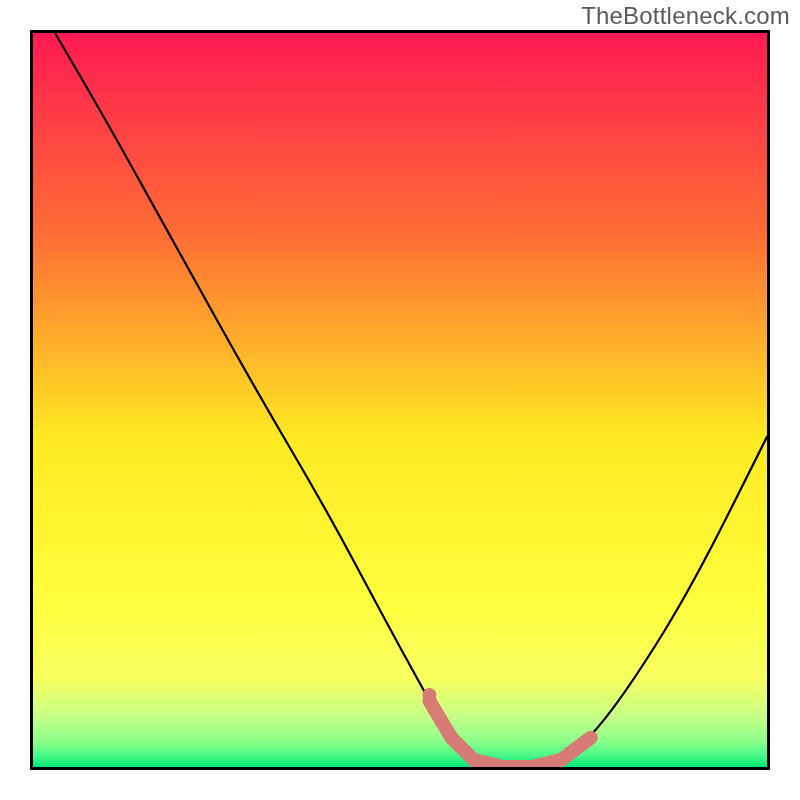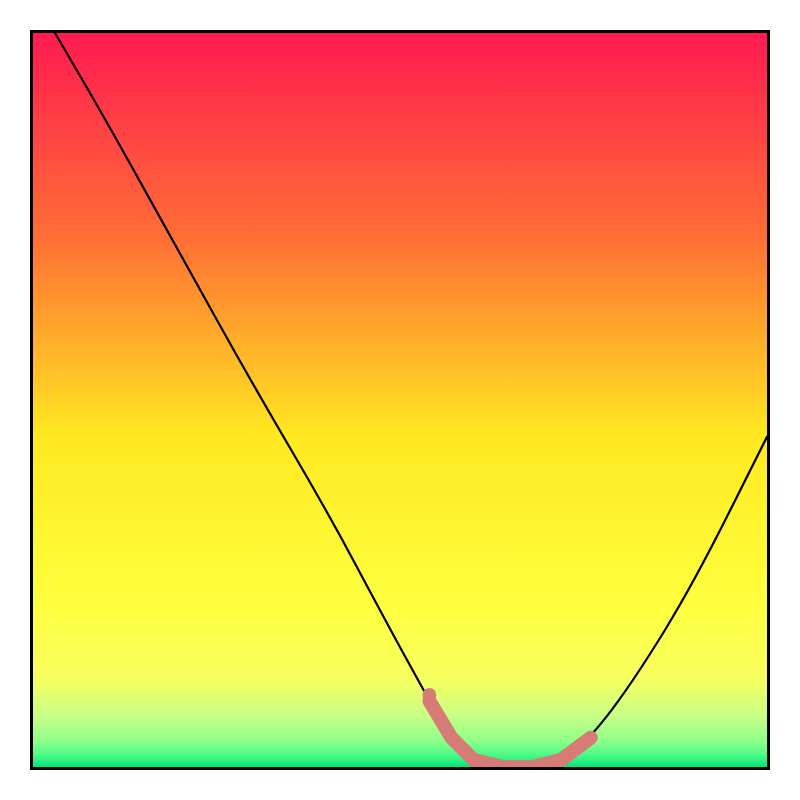--- a/index.html
+++ b/index.html
@@ -45,20 +45,21 @@
     position:absolute;
     left:0; top:0; width:100%; height:100%;
     z-index: 5;
     pointer-events: none;
   }
 </style>
 </head>
 <body>
 
 <div class="frame">
+  <div class="watermark">TheBottleneck.com</div>
 
   <div class="plot">
 
     <svg class="bg" viewBox="0 0 740 740" preserveAspectRatio="none">
       <defs>
         <linearGradient id="heat" x1="0" y1="0" x2="0" y2="1">
           <stop id="s0" offset="0%" stop-color="#ff1a52"></stop>
           <stop id="s1" offset="28%" stop-color="#ff6f34"></stop>
           <stop id="s2" offset="55%" stop-color="#ffe922"></stop>
           <stop id="s3" offset="78%" stop-color="#feff3e"></stop>

